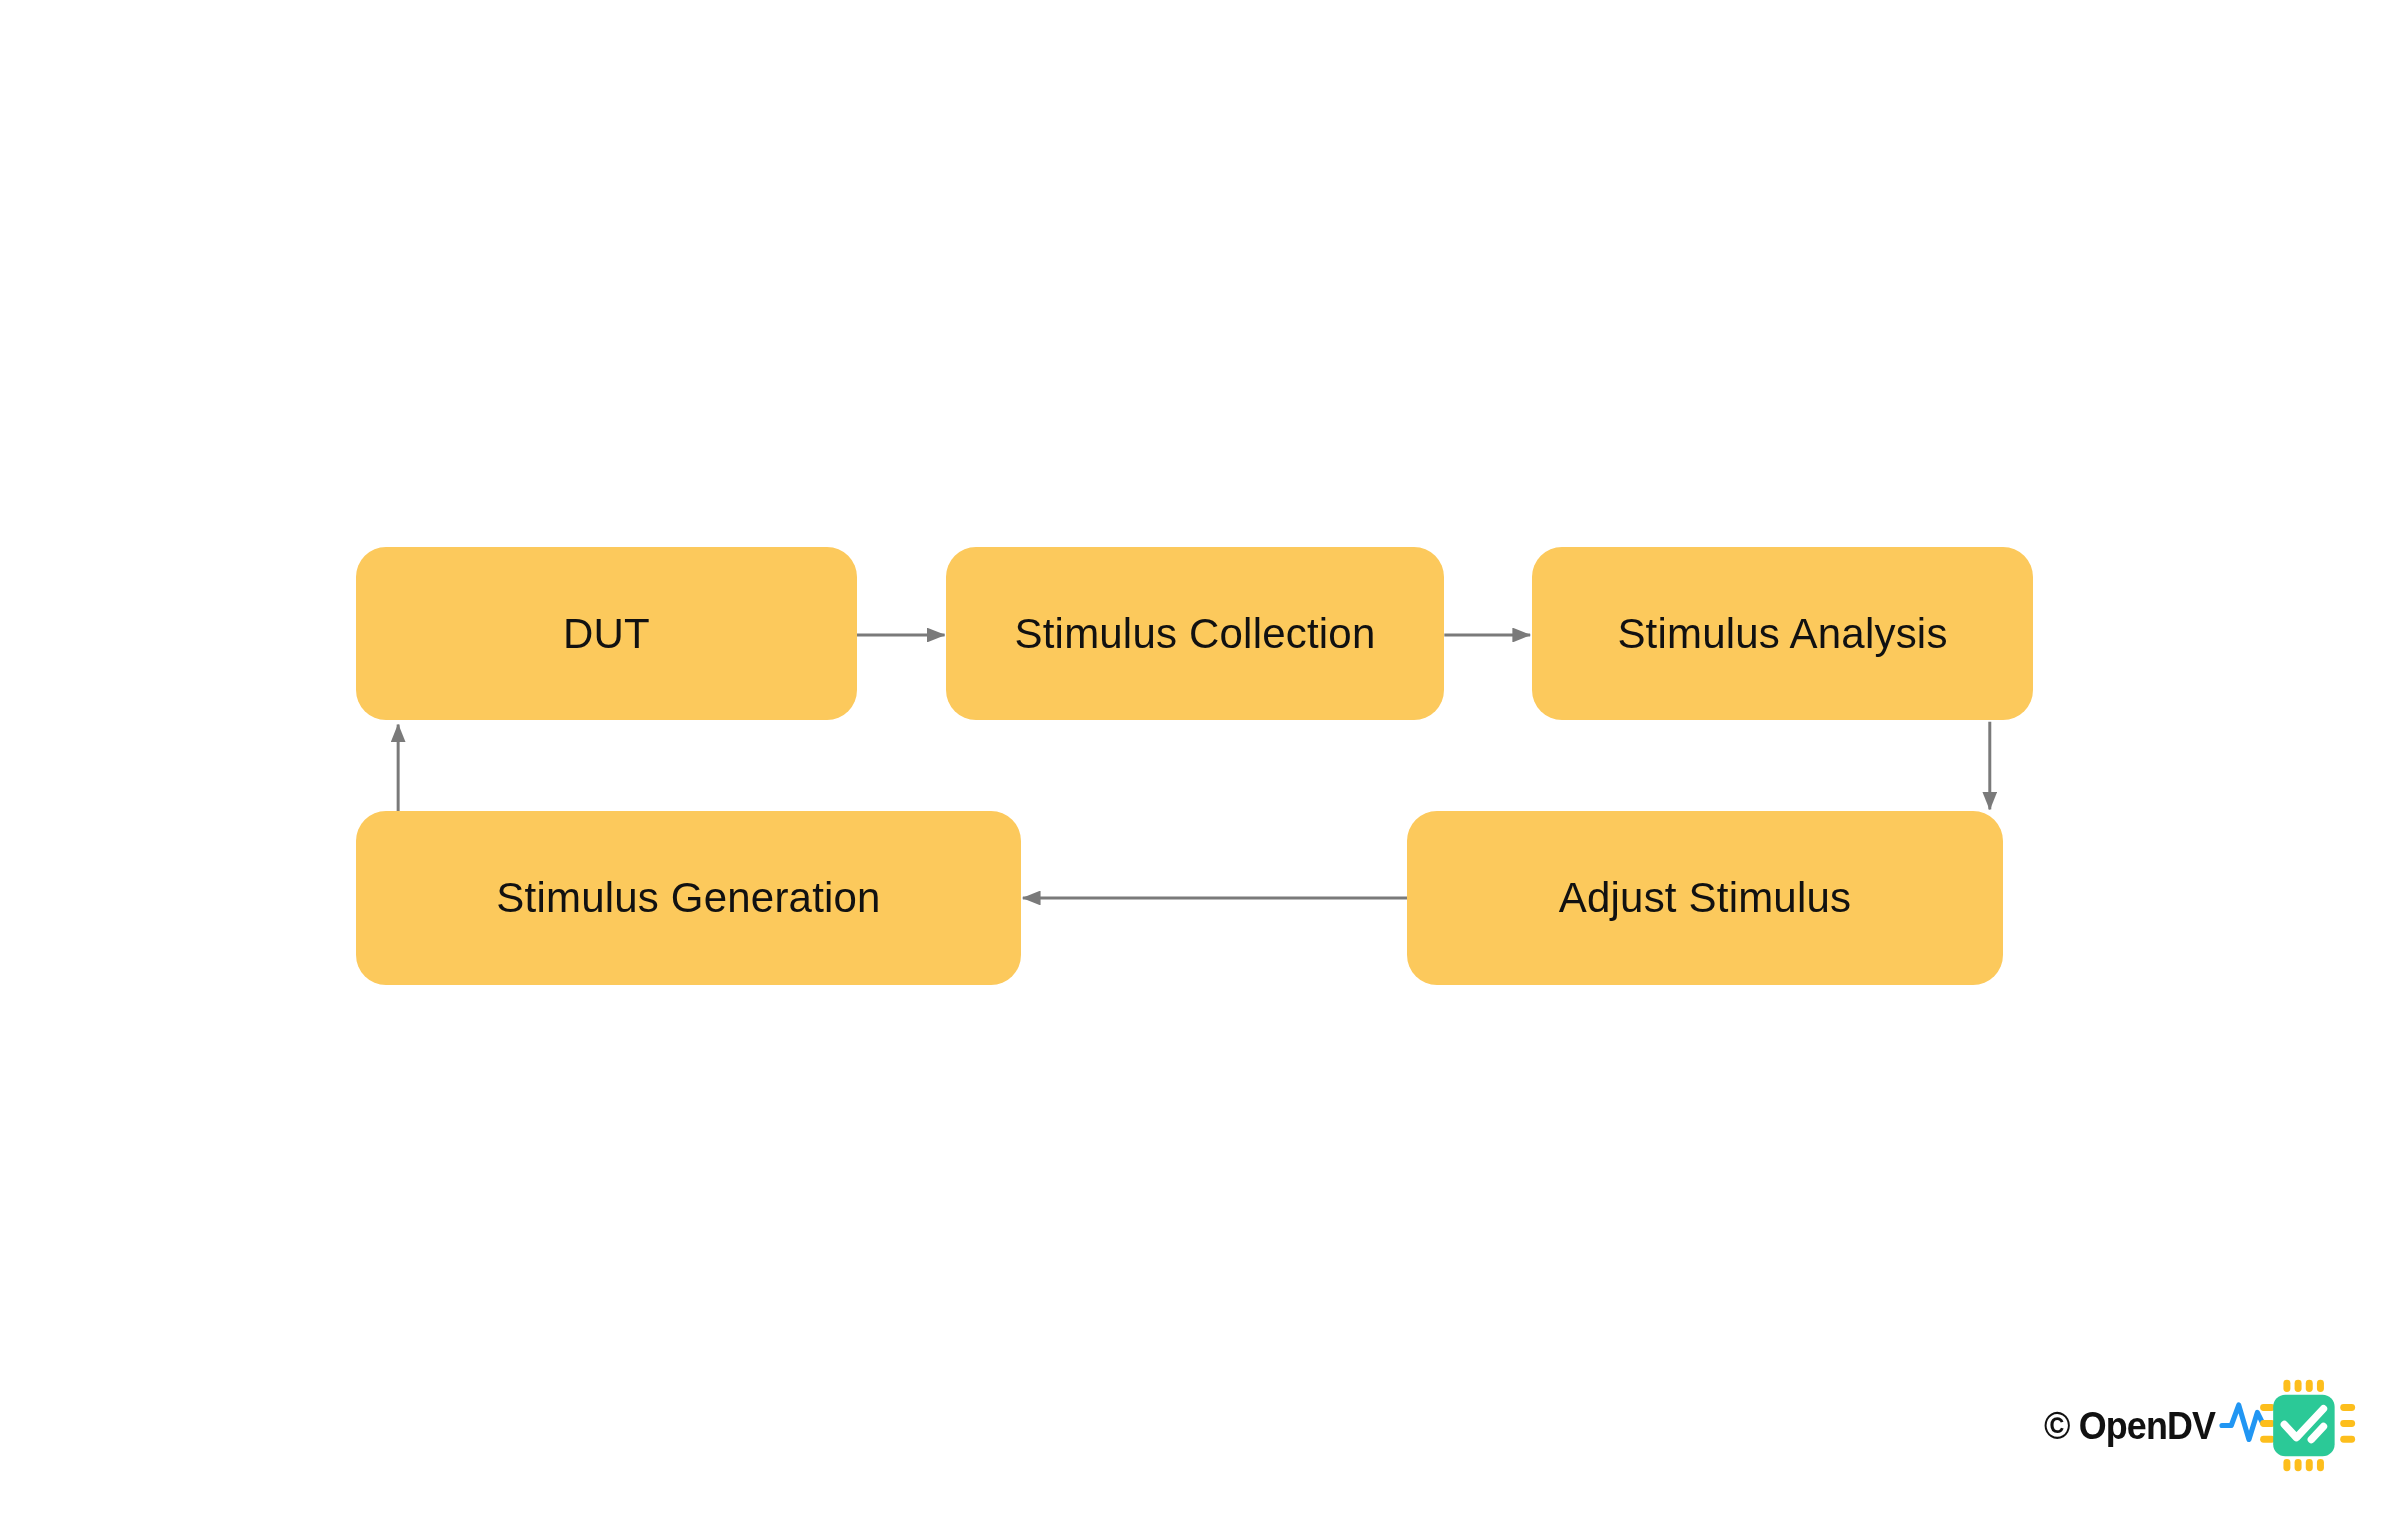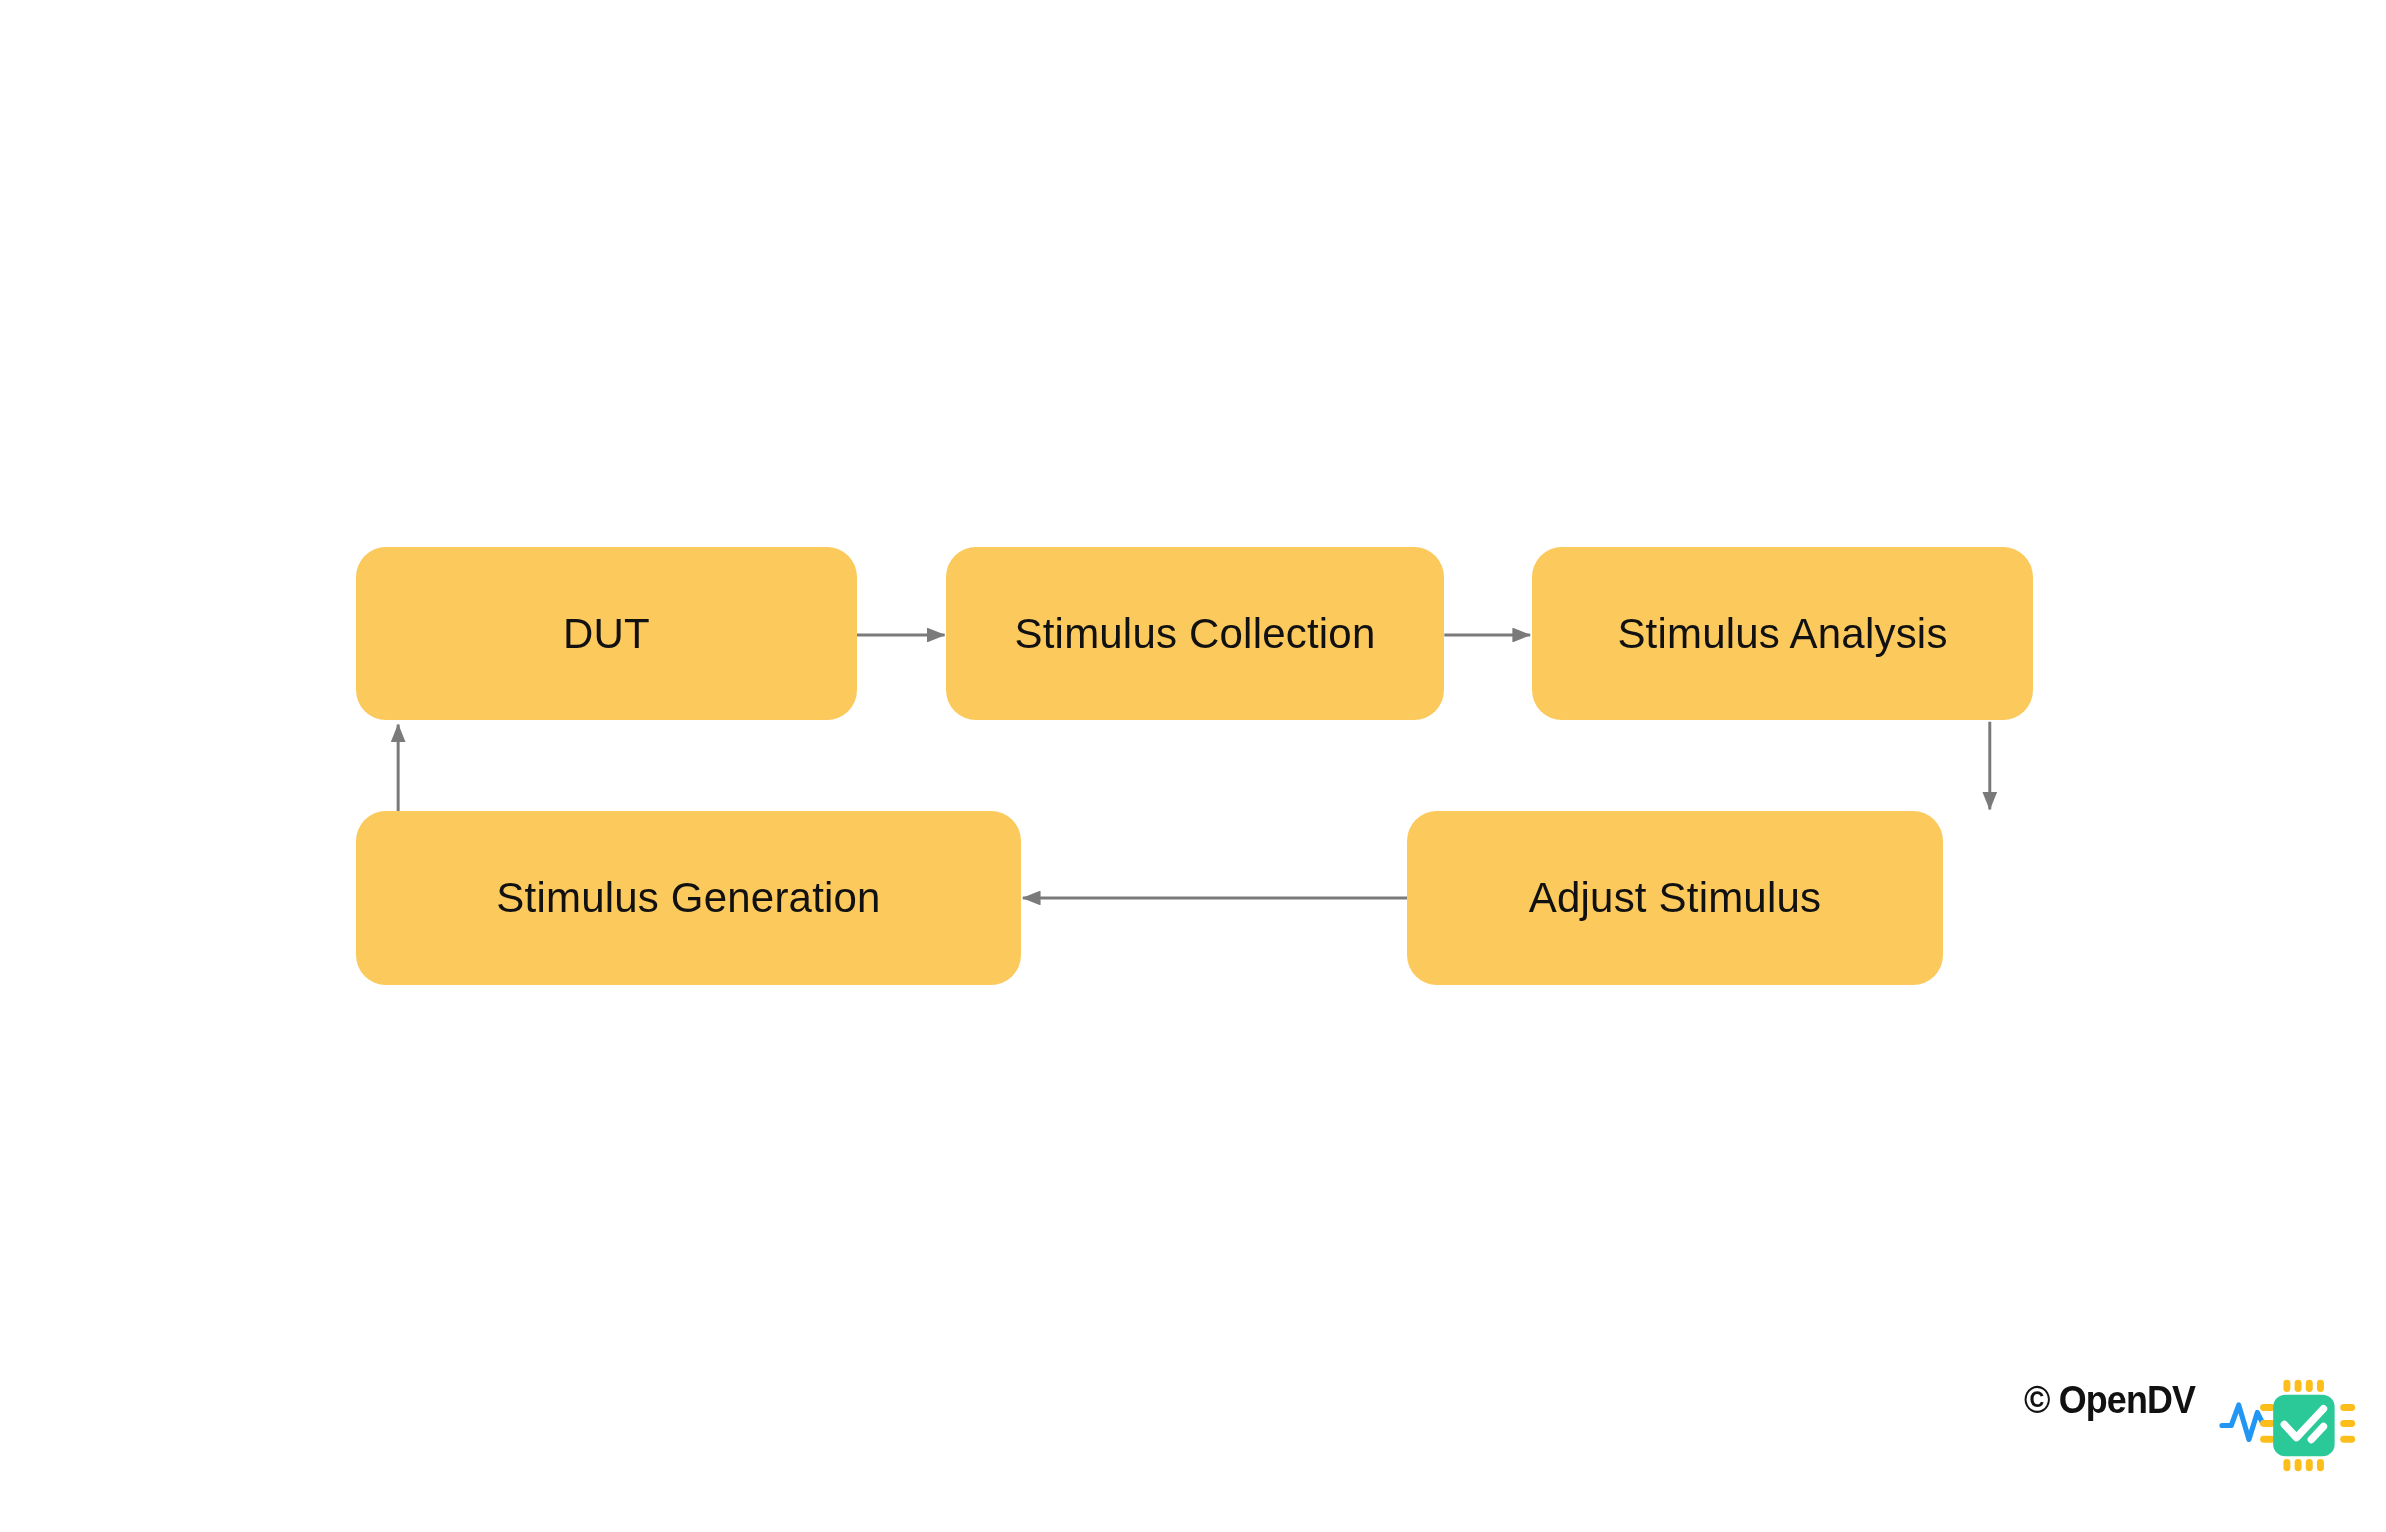--- a/index.html
+++ b/index.html
@@ -39,30 +39,31 @@
     align-items: center;
     justify-content: center;
     font-size: 42px;
     font-weight: 400;
     letter-spacing: 0.2px;
     text-align: center;
   }
   #node-dut                 { left: 356px;  top: 547px; width: 501px; height: 173px; }
   #node-coverage-collection { left: 946px; top: 547px; width: 498px; height: 173px; }
   #node-coverage-analysis   { left: 1532px; top: 547px; width: 501px; height: 173px; }
-  #node-adjust-stimulus     { left: 1407px; top: 811px; width: 536px; height: 174px; }
+  #node-adjust-stimulus     { left: 1407px; top: 811px; width: 596px; height: 174px; }
   #node-stimulus-generation { left: 356px;  top: 811px; width: 665px; height: 174px; }
 
   .footer {
     position: absolute;
     right: 28px;
     top: 1378px;
     height: 95px;
     display: flex;
-    gap: 24px;
+    align-items: center;
+    gap: 4px;
   }
   .footer .copyright {
     color: #111111;
     font-size: 39px;
     font-weight: 600;
     letter-spacing: -0.9px;
     transform: scaleX(0.92);
     transform-origin: right center;
     white-space: nowrap;
   }

